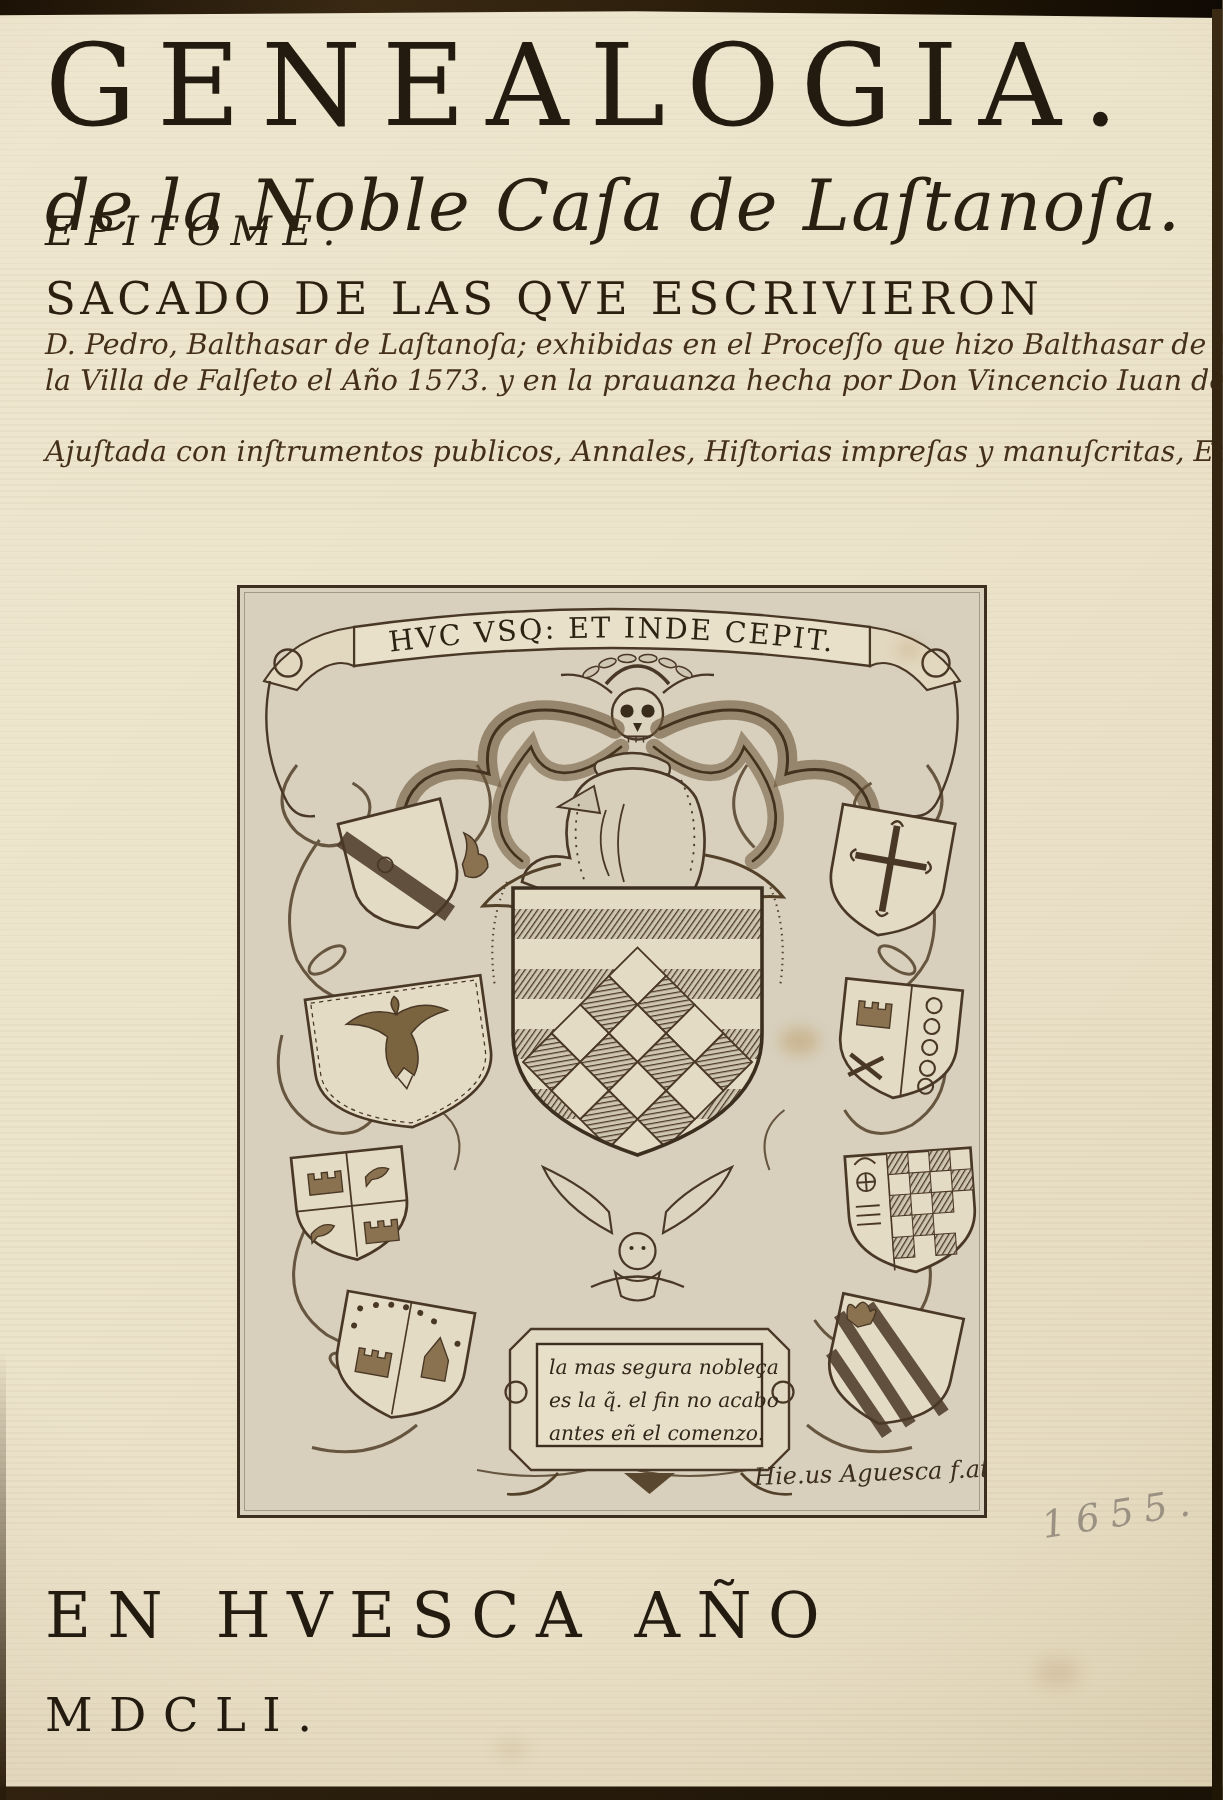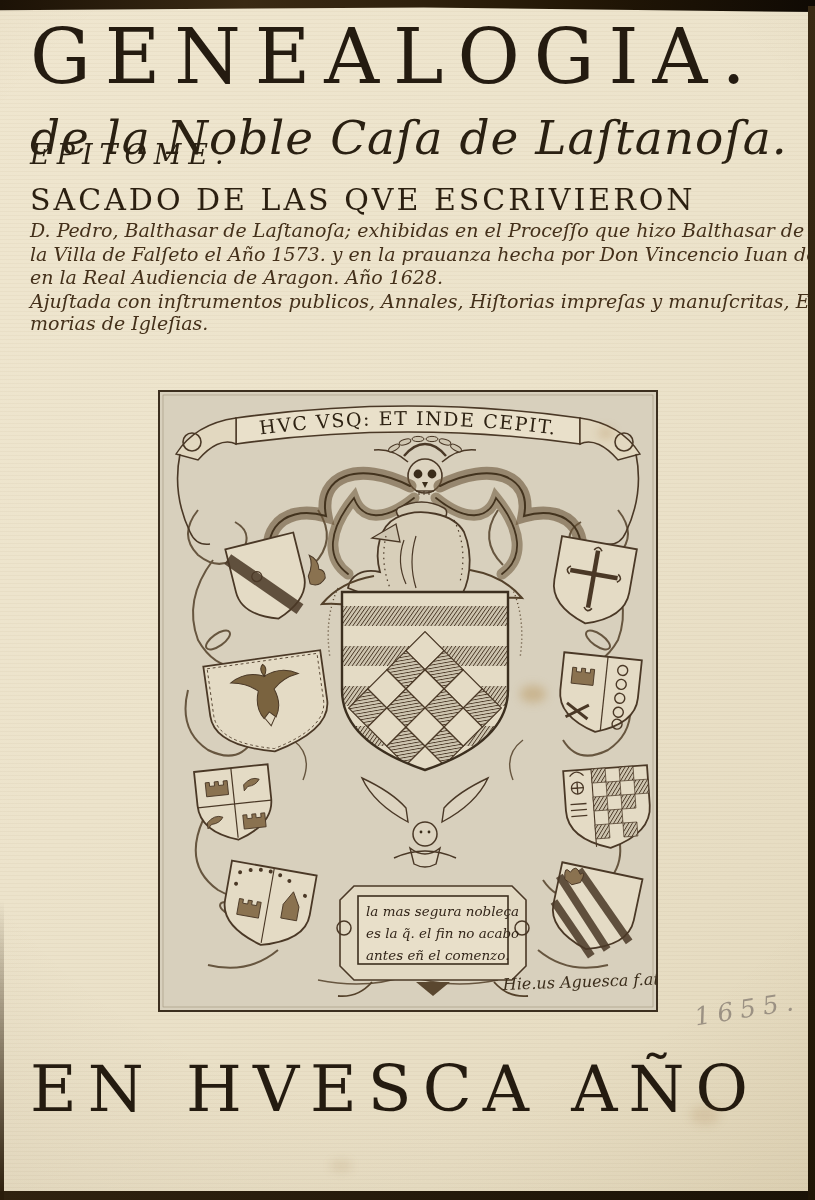--- a/index.html
+++ b/index.html
@@ -30,21 +30,21 @@
   .epitome{top:136px;font-size:27px;font-style:italic;letter-spacing:7px;color:#2a2012;top:138px;}
   .epitome{top:139px;}
   .sacado{top:182px;font-size:30px;letter-spacing:3px;color:#2b1f10;}
   .script{font-style:italic;color:#44301a;}
   .ms1{top:219px;font-size:19px;}
   .ms2{top:243px;font-size:19px;}
   .ms3{top:266px;font-size:19px;}
   .aj1{top:290px;font-size:19px;}
   .aj2{top:312px;font-size:19px;}
   .illus{top:334px;font-size:27px;color:#32230f;letter-spacing:1px;}
-  .imprint1{top:1052px;font-size:64px;letter-spacing:11px;color:#241b10;}
+  .imprint1{top:1052px;font-size:42px;letter-spacing:11px;color:#241b10;}
   .imprint2{top:1126px;font-size:31px;letter-spacing:11px;color:#241b10;}
 
   .pencil{
     position:absolute;left:694px;top:994px;width:110px;
     font-style:italic;font-size:25px;letter-spacing:7px;color:#9b9183;
     transform:rotate(-9deg);text-align:left;
   }
   .engraving{position:absolute;left:158px;top:390px;}
   .stain{position:absolute;border-radius:50%;filter:blur(5px);pointer-events:none;}
   .stain1{left:520px;top:685px;width:26px;height:18px;background:rgba(170,120,40,.30);}
@@ -56,23 +56,21 @@
 <body>
 
 <div class="page">
 
   <div class="tline title">GENEALOGIA.</div>
   <div class="tline subtitle">de la Noble Caſa de Laſtanoſa.</div>
   <div class="tline epitome">EPITOME.</div>
   <div class="tline sacado">SACADO DE LAS QVE ESCRIVIERON</div>
   <div class="tline script ms1">D. Pedro, Balthasar de Laſtanoſa; exhibidas en el Proceſſo que hizo Balthasar de Laſtanoſa en</div>
   <div class="tline script ms2">la Villa de Falſeto el Año 1573. y en la prauanza hecha por Don Vincencio Iuan de Laſtanoſa</div>
-  <div class="tline script ms3">en la Real Audiencia de Aragon. Año 1628.</div>
   <div class="tline script aj1">Ajuſtada con inſtrumentos publicos, Annales, Hiſtorias impreſas y manuſcritas, Epitafios y me-</div>
-  <div class="tline script aj2">morias de Igleſias.</div>
 
   <svg class="engraving" width="500" height="622" viewBox="0 0 500 622">
     <defs>
       <pattern id="hatchD" width="3.2" height="3.2" patternTransform="rotate(35)" patternUnits="userSpaceOnUse">
         <rect width="3.2" height="3.2" fill="#cfc6b1"></rect>
         <line x1="0" y1="0" x2="0" y2="3.2" stroke="#4a3826" stroke-width="1.7"></line>
       </pattern>
       <pattern id="hatchM" width="4" height="4" patternTransform="rotate(115)" patternUnits="userSpaceOnUse">
         <rect width="4" height="4" fill="#d8d0bd"></rect>
         <line x1="0" y1="0" x2="0" y2="4" stroke="#5a472f" stroke-width="1.1"></line>
@@ -318,20 +316,21 @@
         <text x="208" y="570">antes eñ el comenzo.</text>
       </g>
     </g>
 
     <text x="345" y="600" font-family="DejaVu Serif, serif" font-style="italic" font-size="16" fill="#3c2e1c" transform="rotate(-2 345 600)">Hie.us Aguesca f.at</text>
   </svg>
 
   <div class="pencil">1655.</div>
 
   <div class="tline imprint1">EN HVESCA AÑO</div>
+  <div class="tline imprint2">MDCLI.</div>
 
   <div class="stain stain1"></div>
   <div class="stain stain2"></div>
   <div class="stain stain3"></div>
   <div class="stain stain4"></div>
 
   <div class="edge edge-top"></div>
   <div class="edge edge-bottom"></div>
   <div class="edge edge-right"></div>
   <div class="edge edge-left"></div>

